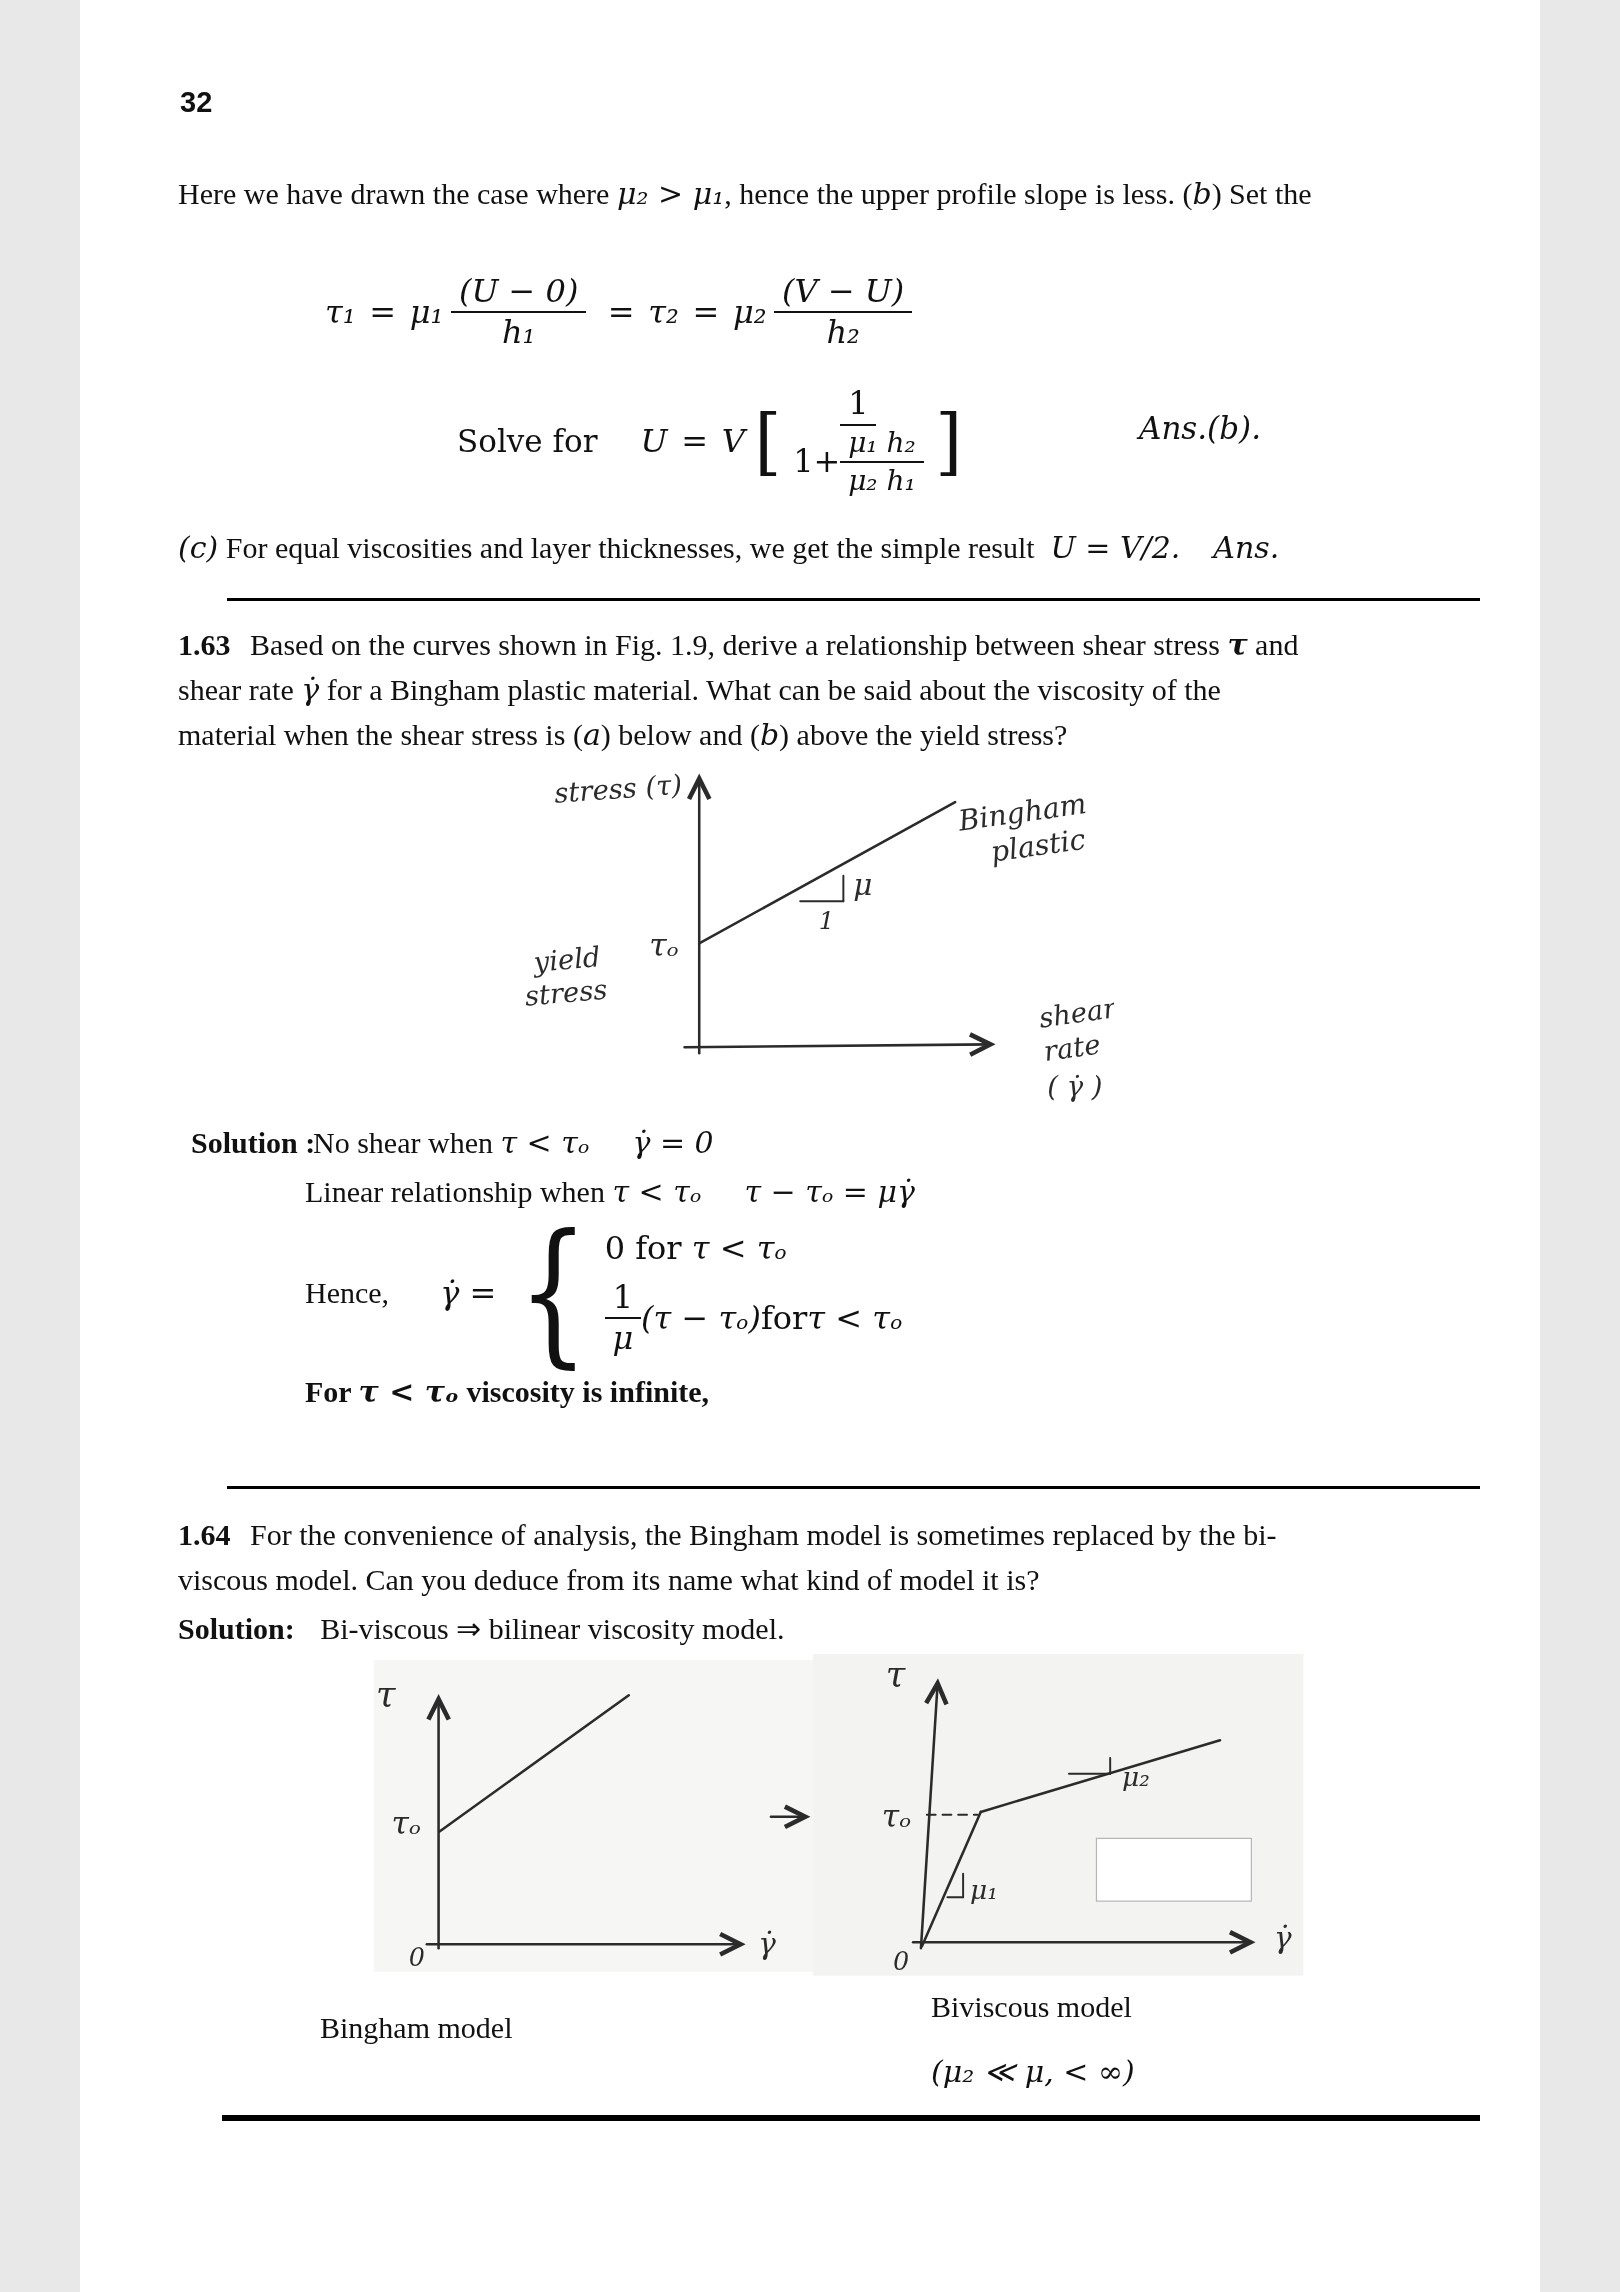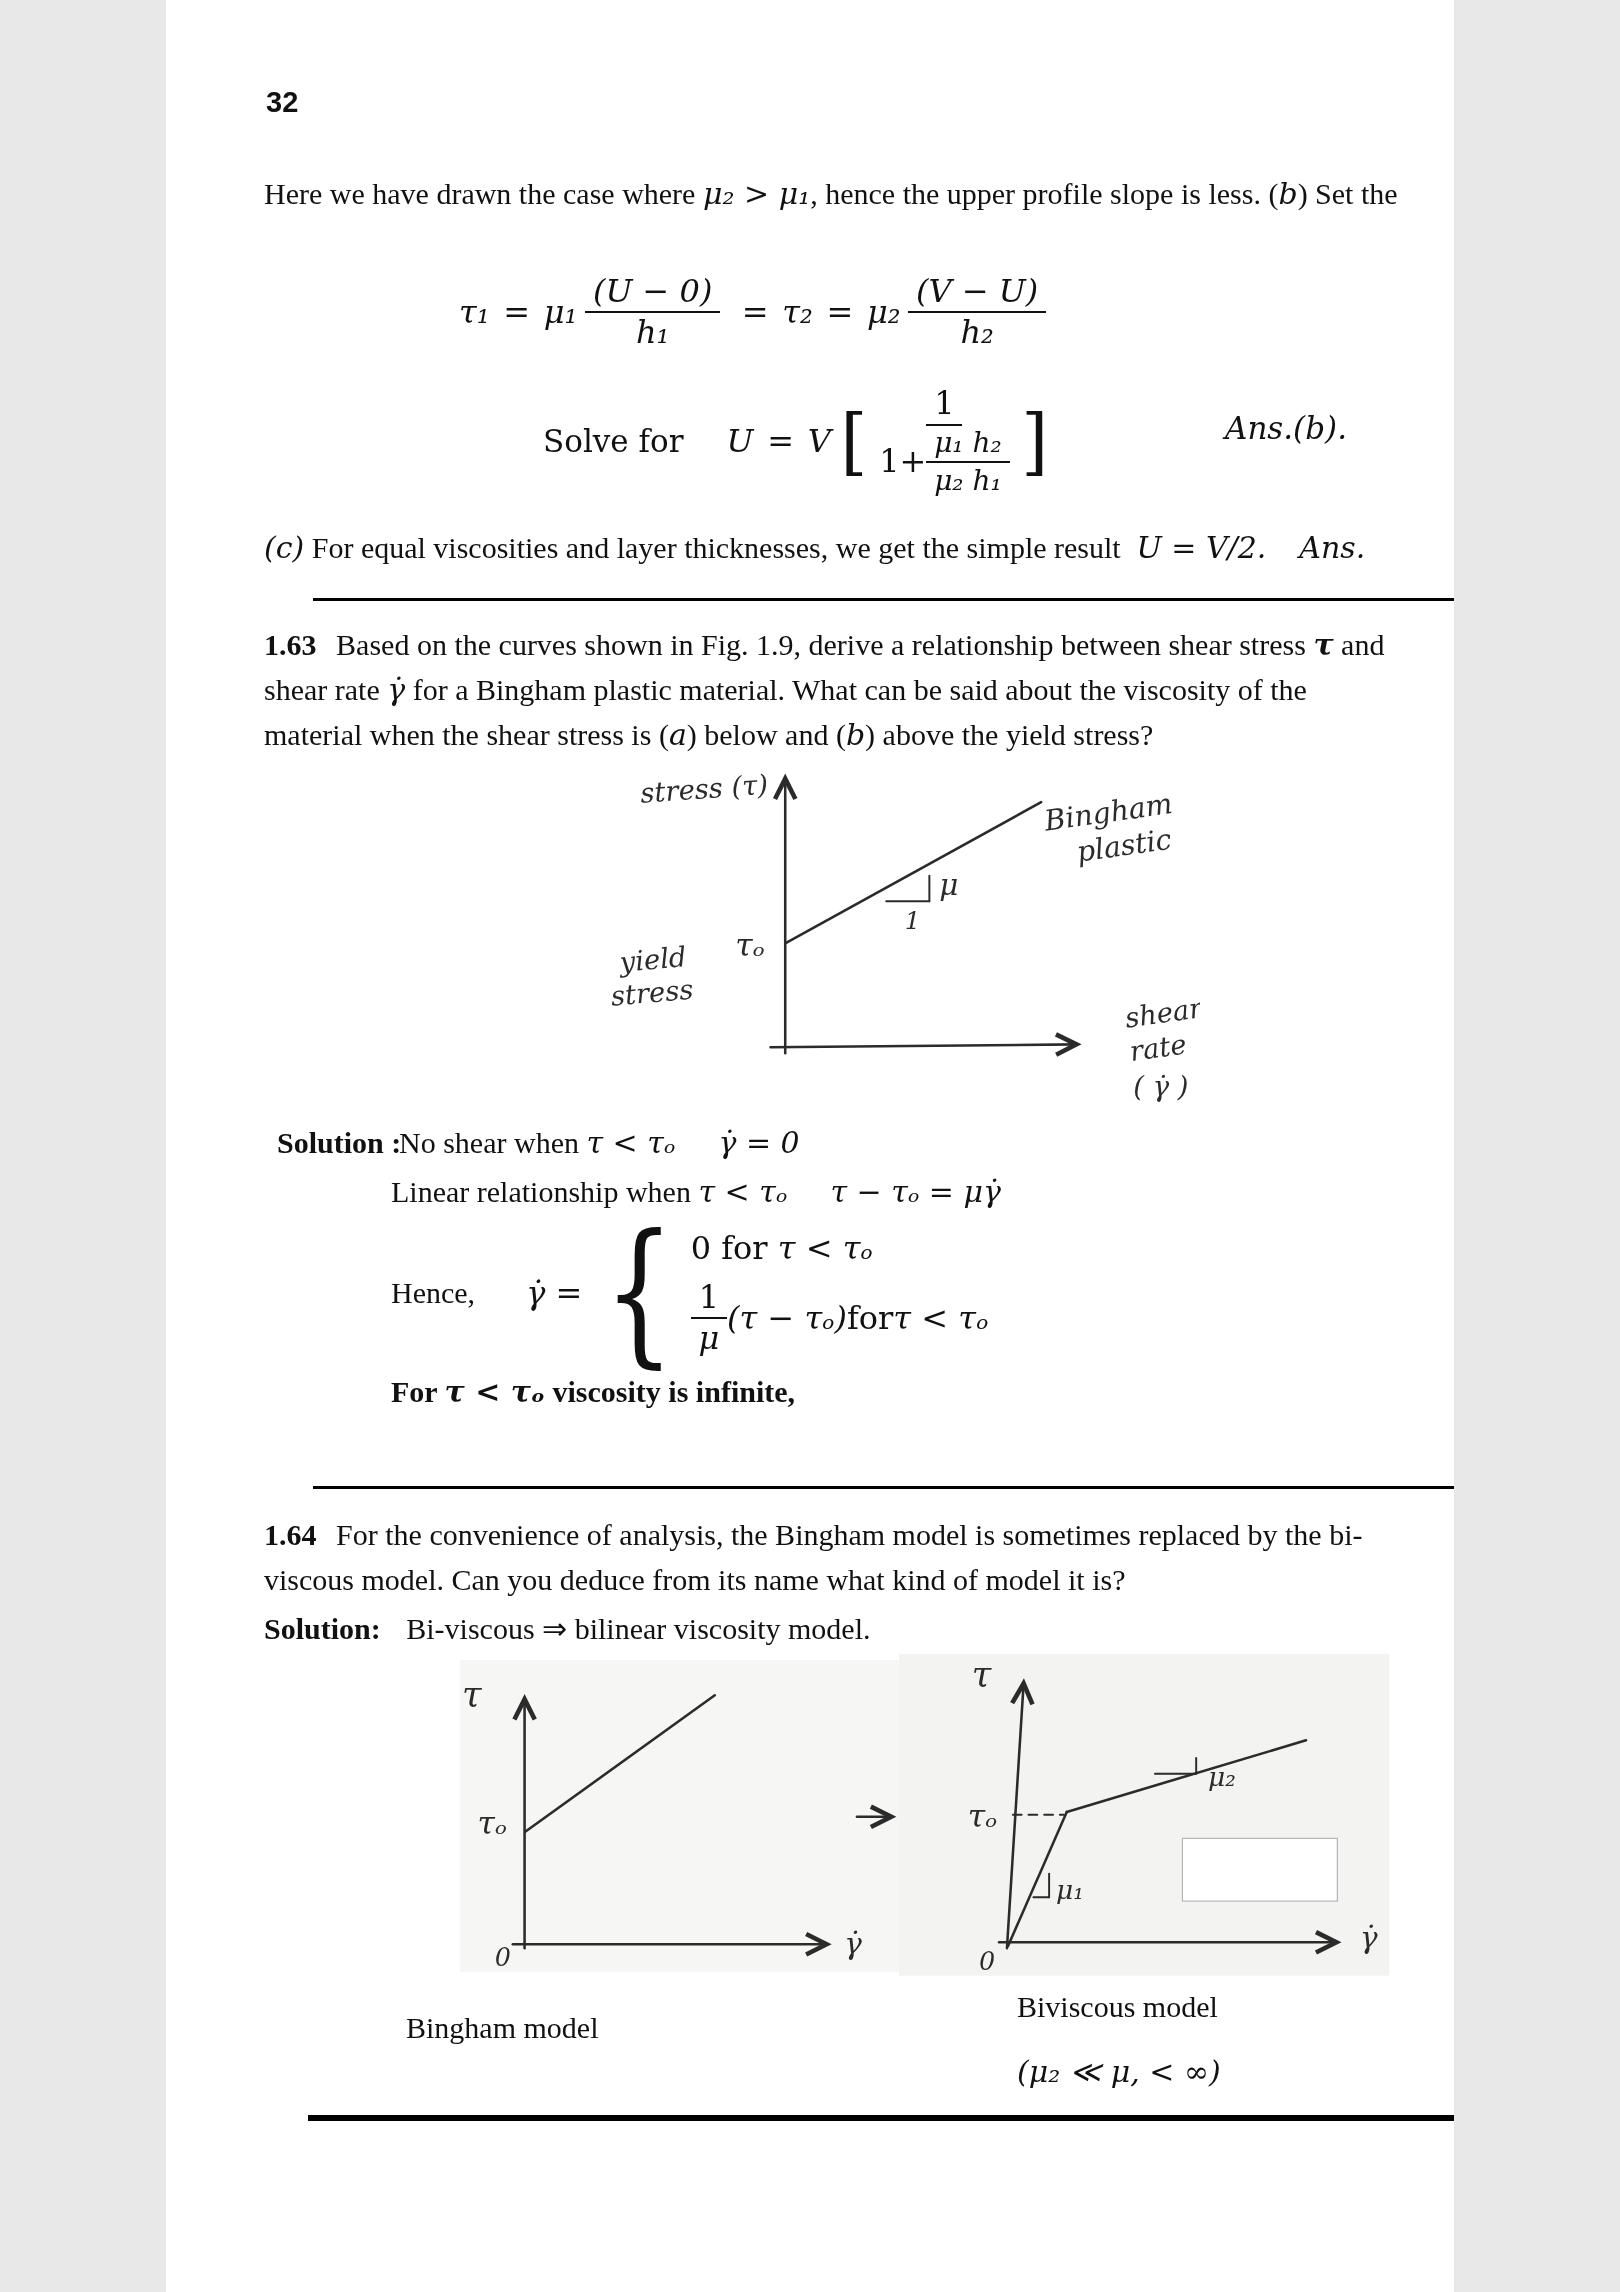--- a/index.html
+++ b/index.html
@@ -1,17 +1,17 @@
 <!DOCTYPE html>
 <html><head>
 <meta charset="utf-8">
 <style>
   html,body{margin:0;padding:0;background:#e8e8e8;}
   .page{
-    position:relative;width:1288px;height:2293px;margin:0 auto;
+    position:relative;width:1460px;height:2293px;margin:0 auto;
     background:#ffffff;overflow:hidden;
     font-family:"Liberation Serif",serif;color:#111;
   }
   .abs{position:absolute;}
   .t{font-size:30px;line-height:1.18;white-space:nowrap;}
   .big{font-size:32px;}
   .bold{font-weight:bold;}
   .mi{font-family:"DejaVu Serif","Liberation Serif",serif;font-style:italic;}
   .mu{font-family:"DejaVu Serif","Liberation Serif",serif;font-style:normal;}
   .sans{font-family:"Liberation Sans",sans-serif;}
@@ -33,21 +33,21 @@
 <body>
 
 <div class="page">
 
   <div class="abs sans bold" style="left:100px;top:86px;font-size:29px;">32</div>
 
   <div class="abs t" style="left:98px;top:176px;">
     <span>Here we have drawn the case where </span><span class="mi">μ₂ &gt; μ₁</span><span>, hence the upper profile slope is less.  (</span><span class="mi">b</span><span>) Set the</span>
   </div>
 
-  <div class="abs eqrow" style="left:245px;top:275px;margin-left:48px;">
+  <div class="abs eqrow" style="left:245px;top:275px;">
     <span class="mi">τ₁</span>
     <span class="mu gap14">=</span>
     <span class="mi">μ₁</span>
     <span class="frac mi gap8">
       <span class="num">(U − 0)</span>
       <span class="den">h₁</span>
     </span>
     <span class="mu gap14">=</span>
     <span class="mi">τ₂</span>
     <span class="mu gap14">=</span>

